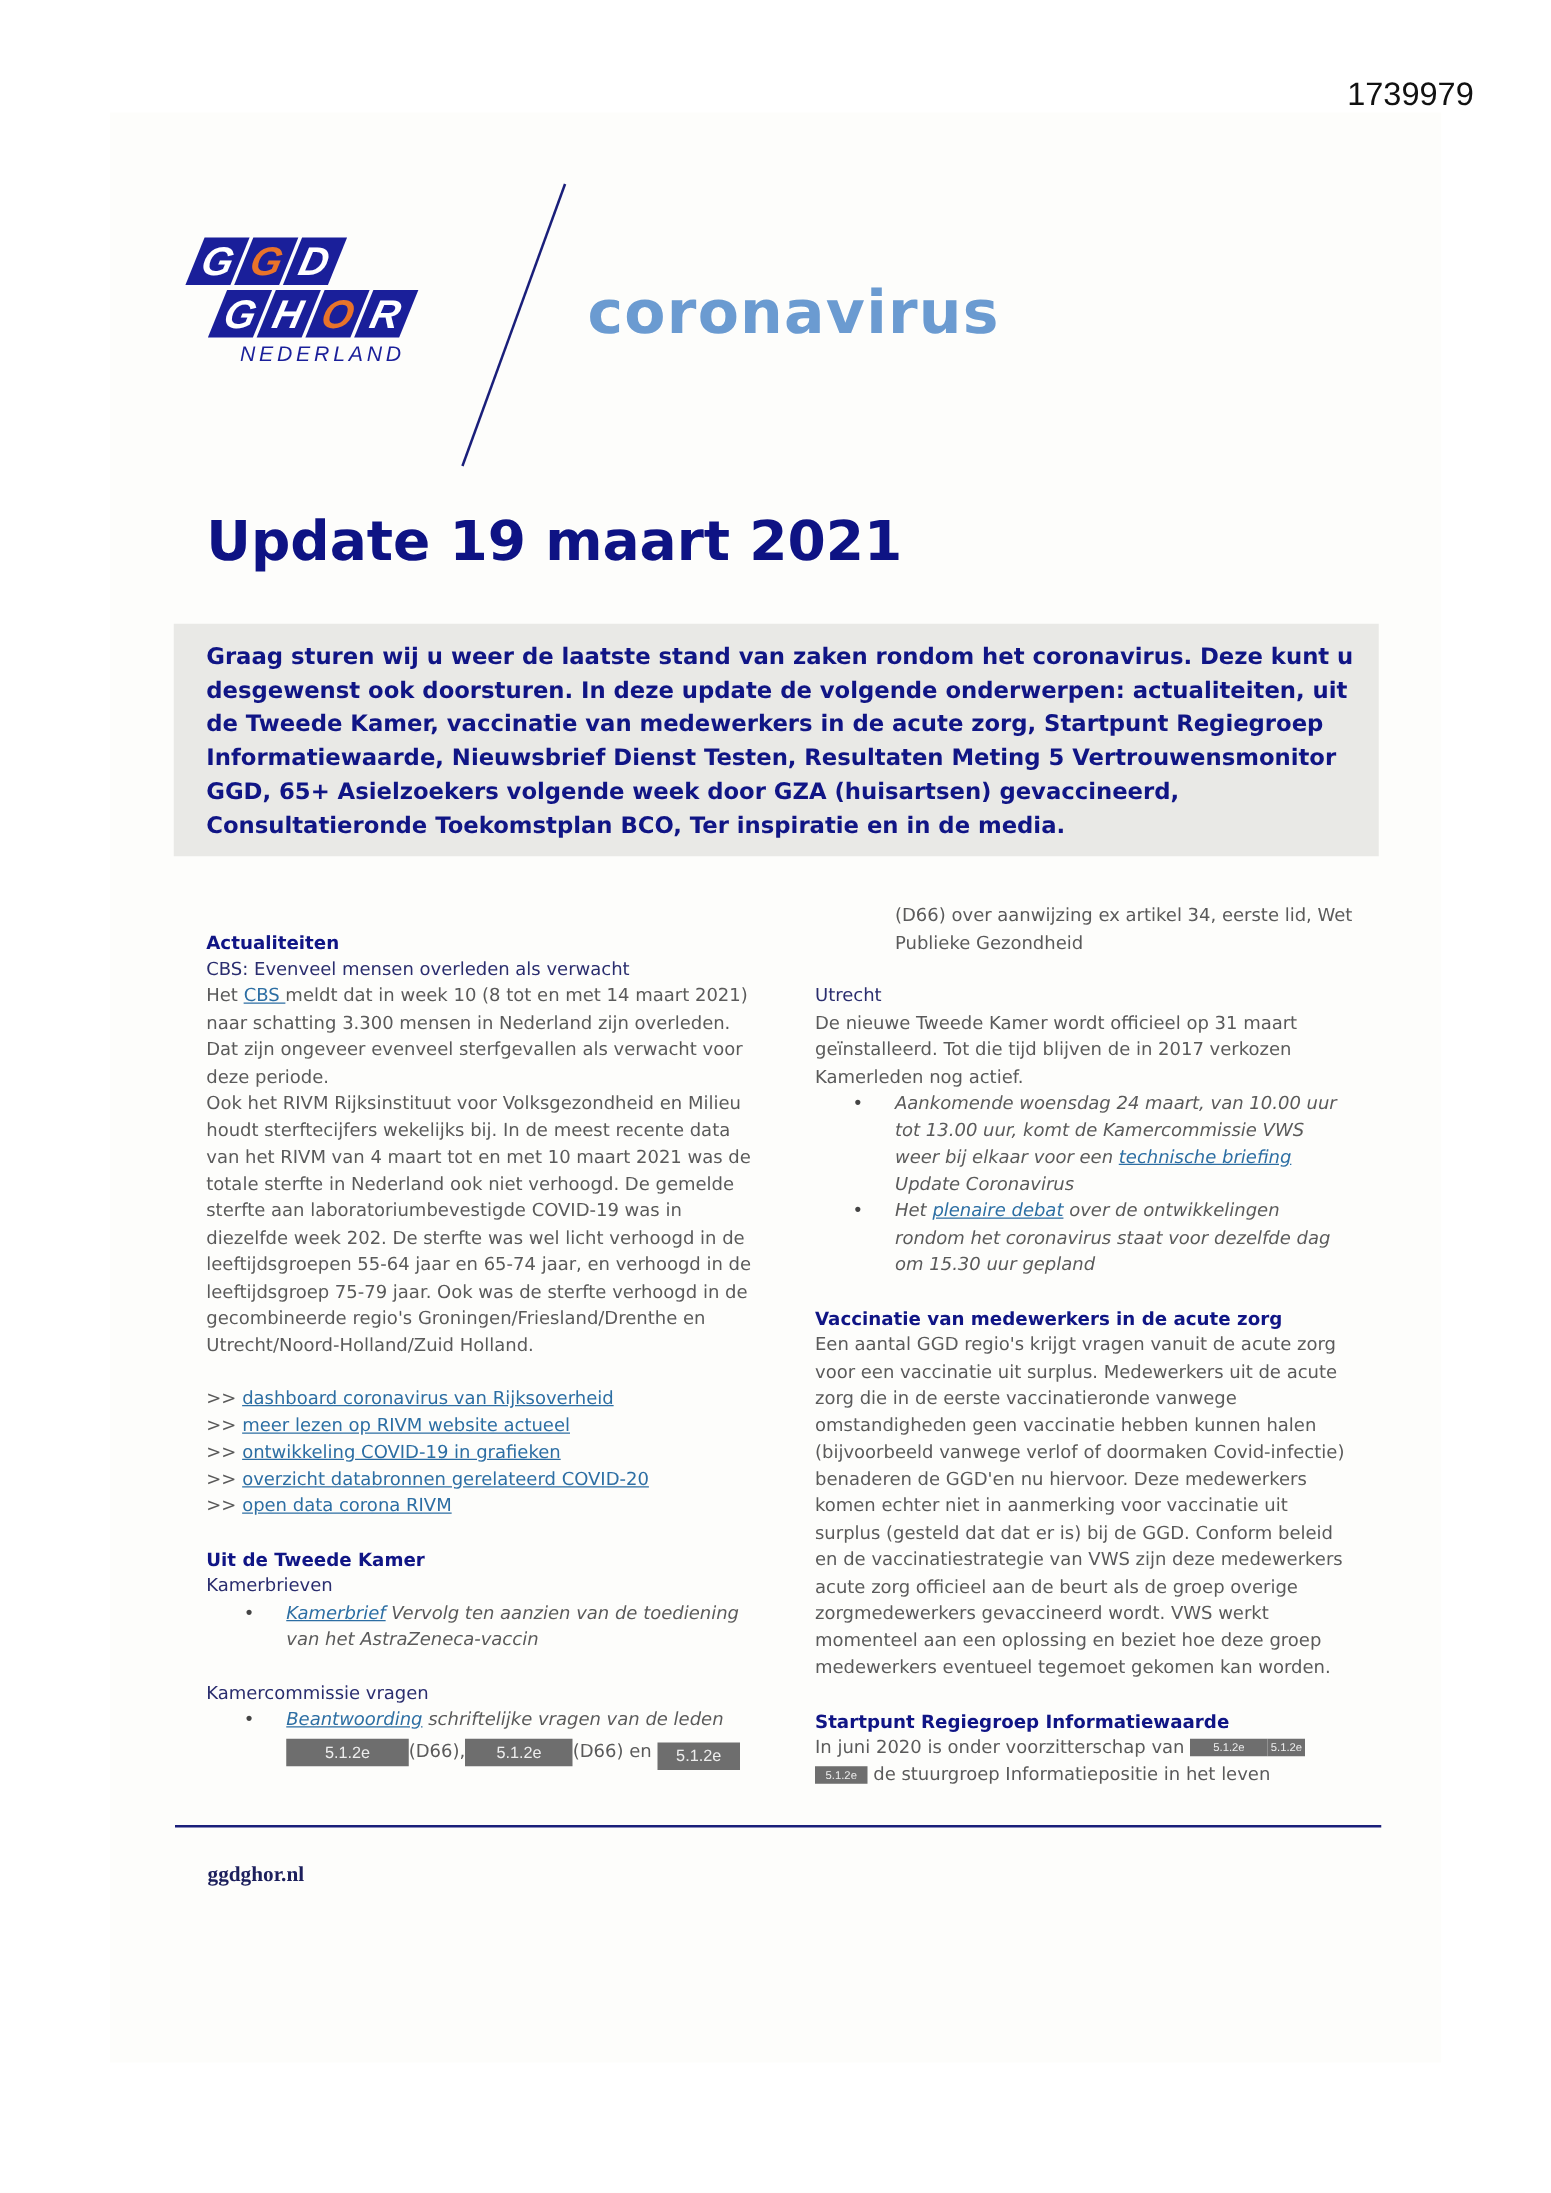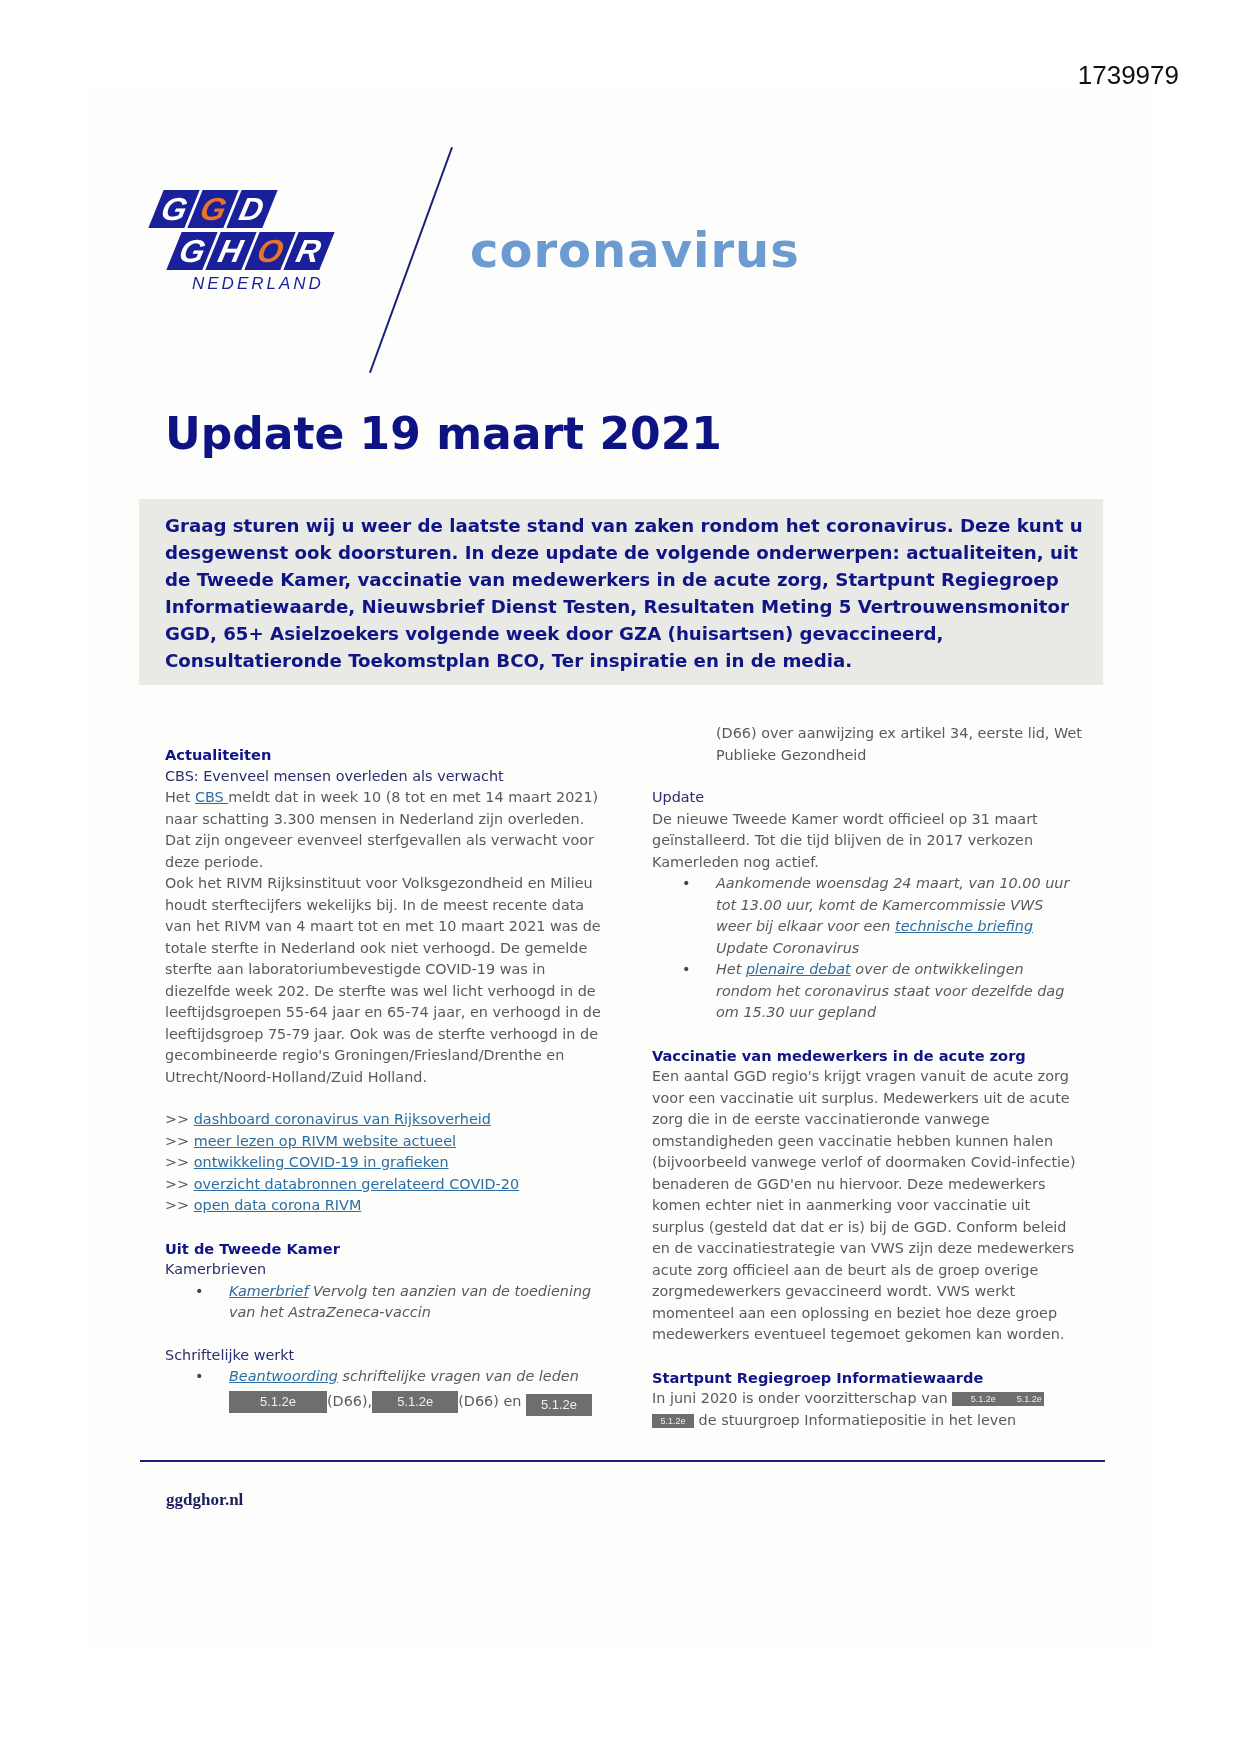--- a/index.html
+++ b/index.html
@@ -154,33 +154,33 @@
     <div><span>&gt;&gt; </span><a class="link">overzicht databronnen gerelateerd COVID-20</a></div>
     <div><span>&gt;&gt; </span><a class="link">open data corona RIVM</a></div>
   </div>
   <div class="gap"></div>
   <div class="h-section">Uit de Tweede Kamer</div>
   <div class="h-sub">Kamerbrieven</div>
   <ul class="bullets">
     <li><a class="link">Kamerbrief</a><span> Vervolg ten aanzien van de toediening van het AstraZeneca-vaccin</span></li>
   </ul>
   <div class="gap"></div>
-  <div class="h-sub">Schriftelijke werkt</div>
+  <div class="h-sub">Kamercommissie vragen</div>
   <ul class="bullets">
     <li><a class="link">Beantwoording</a><span> schriftelijke vragen van de leden</span></li>
   </ul>
   <div class="indent-cont">
     <span class="redact" style="width:98px">5.1.2e</span><span>(D66),</span><span class="redact" style="width:86px">5.1.2e</span><span>(D66) en</span> <span class="redact" style="width:66px; margin-top:6px">5.1.2e</span>
   </div>
 </div>
 
 <div class="col col-right">
   <div class="indent-cont">(D66) over aanwijzing ex artikel 34, eerste lid, Wet Publieke Gezondheid</div>
   <div class="gap"></div>
-  <div class="h-sub">Update</div>
+  <div class="h-sub">Utrecht</div>
   <div>De nieuwe Tweede Kamer wordt officieel op 31 maart geïnstalleerd. Tot die tijd blijven de in 2017 verkozen Kamerleden nog actief.</div>
   <ul class="bullets">
     <li><span>Aankomende woensdag 24 maart, van 10.00 uur tot 13.00 uur, komt de Kamercommissie VWS weer bij elkaar voor een </span><a class="link">technische briefing</a><span> Update Coronavirus</span></li>
     <li><span>Het </span><a class="link">plenaire debat</a><span> over de ontwikkelingen rondom het coronavirus staat voor dezelfde dag om 15.30 uur gepland</span></li>
   </ul>
   <div class="gap"></div>
   <div class="h-section">Vaccinatie van medewerkers in de acute zorg</div>
   <div>Een aantal GGD regio's krijgt vragen vanuit de acute zorg voor een vaccinatie uit surplus. Medewerkers uit de acute zorg die in de eerste vaccinatieronde vanwege omstandigheden geen vaccinatie hebben kunnen halen (bijvoorbeeld vanwege verlof of doormaken Covid-infectie) benaderen de GGD'en nu hiervoor. Deze medewerkers komen echter niet in aanmerking voor vaccinatie uit surplus (gesteld dat dat er is) bij de GGD. Conform beleid en de vaccinatiestrategie van VWS zijn deze medewerkers acute zorg officieel aan de beurt als de groep overige zorgmedewerkers gevaccineerd wordt. VWS werkt momenteel aan een oplossing en beziet hoe deze groep medewerkers eventueel tegemoet gekomen kan worden.</div>
   <div class="gap"></div>
   <div class="h-section">Startpunt Regiegroep Informatiewaarde</div>

